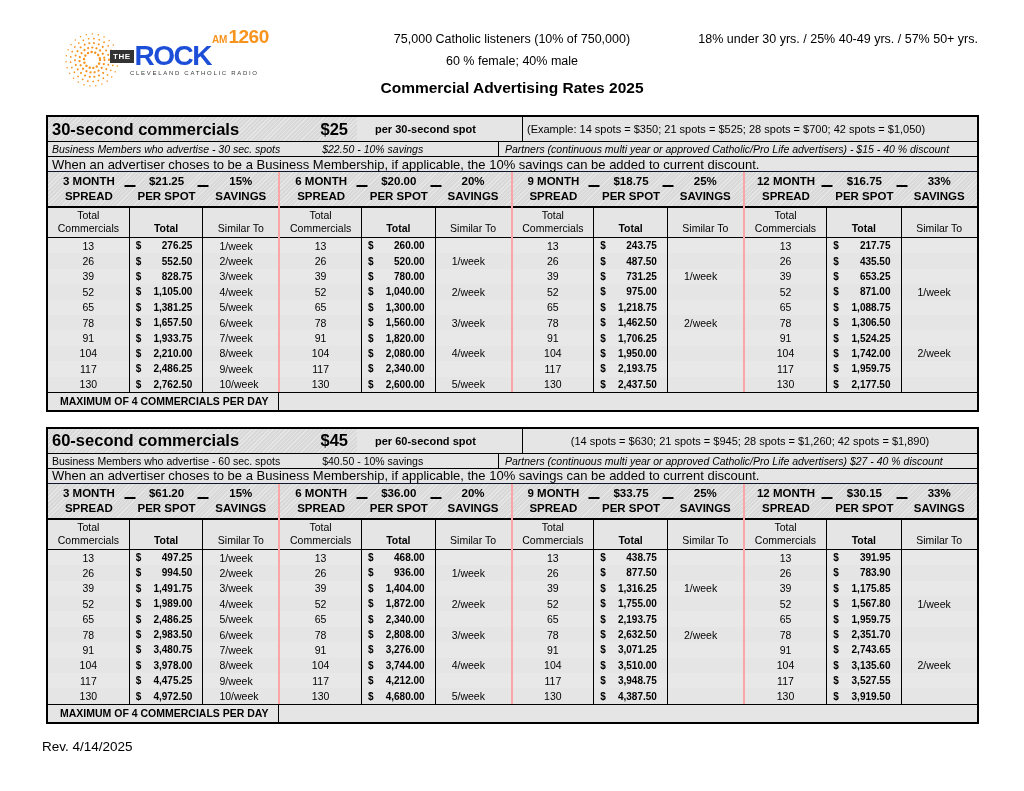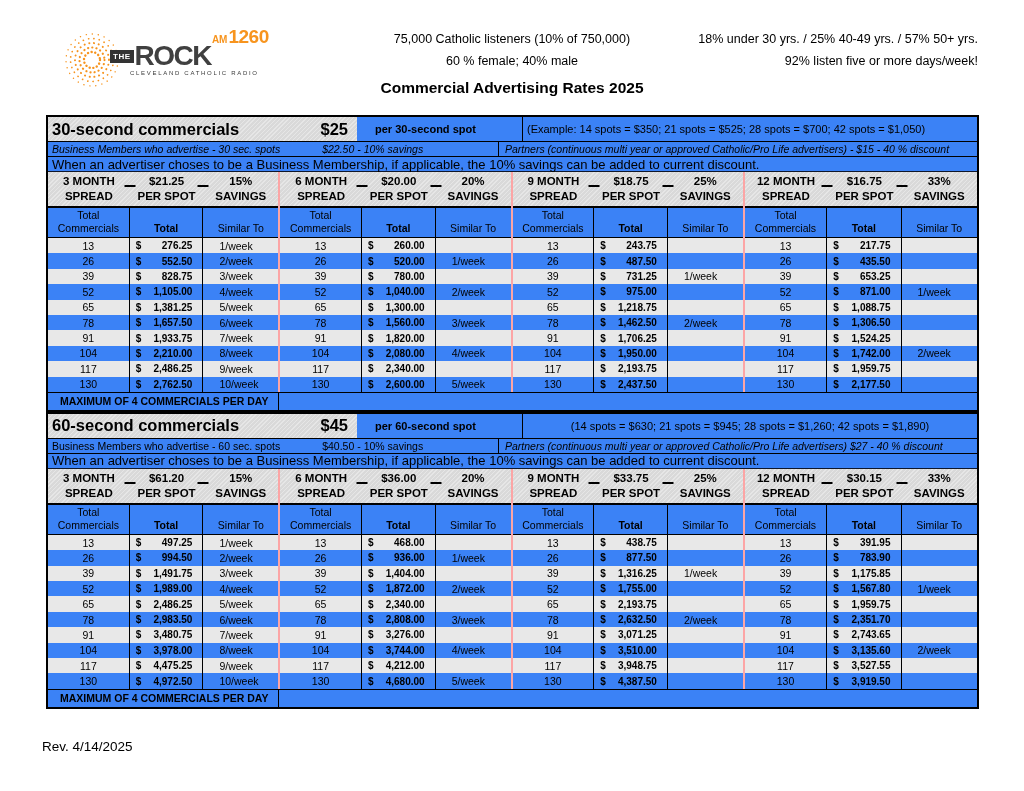--- a/index.html
+++ b/index.html
@@ -8,33 +8,33 @@
     position:relative; width:1024px; height:791px; background:#fff;
     font-family:"Liberation Sans", sans-serif; color:#000; overflow:hidden;
   }
 
   
   .logo { position:absolute; left:62px; top:28px; display:flex; align-items:flex-start; }
   .burst { width:64px; height:64px; margin-right:-16px; }
   .logo-text { position:relative; padding-top:16px; }
   .brand-row { display:flex; align-items:center; }
   .the-box { background:#333; color:#fff; font-size:8px; font-weight:bold; padding:2px 3px; letter-spacing:.5px; margin-right:1px; }
-  .rock { font-size:28px; font-weight:900; letter-spacing:-1.5px; color:#404040; line-height:24px; }
+  .rock { font-size:28px; font-weight:900; letter-spacing:-1.5px; color:#1d4ed8; line-height:24px; }
   .am1260 { position:absolute; top:-2px; right:-10px; color:#f7941e; font-weight:900; white-space:nowrap; }
   .am1260 .am { font-size:10px; margin-right:1px; }
   .am1260 .freq { font-size:19px; letter-spacing:-.5px; }
   .tagline { font-size:6px; letter-spacing:1.7px; color:#3a3a3a; margin-top:2px; padding-left:20px; white-space:nowrap; }
 
   .stats-center { position:absolute; left:317px; width:390px; top:28px; text-align:center; font-size:12.5px; line-height:22px; }
   .stats-right  { position:absolute; right:46px; top:28px; text-align:right; font-size:12.5px; line-height:22px; }
   .doc-title { position:absolute; top:79px; left:0; width:100%; text-align:center; font-size:15.5px; font-weight:bold; }
 
   
   .content { position:absolute; top:115px; left:46px; width:933px; }
-  .rate-table { border:2px solid #000; margin-bottom:0; background:#3b82f6; }
+  .rate-table { border:2px solid #000; margin-bottom:15px; background:#e5e5e5; }
   .gray { background-color:#d9d9d9;
           background-image:repeating-linear-gradient(135deg, rgba(255,255,255,.35) 0 1px, transparent 1px 3px); }
 
   .title-row { display:flex; height:25px; border-bottom:1px solid #000; }
   .title-cell { width:309px; display:flex; justify-content:space-between; align-items:center;
                 padding:0 9px 0 4px; font-weight:bold; font-size:16.5px; }
   .t-price { font-size:16.5px; }
   .t-unit { width:166px; font-weight:bold; font-size:11px; display:flex; align-items:center;
             padding-left:18px; border-right:1px solid #000; }
   .t-example { flex:1; font-size:11px; display:flex; align-items:center; padding-left:4px; white-space:nowrap; overflow:hidden; }
@@ -107,21 +107,20 @@
       <div class="tagline">CLEVELAND CATHOLIC RADIO</div>
     </div>
   </div>
 
   <div class="stats-center">
     <div>75,000 Catholic listeners (10% of 750,000)</div>
     <div>60 % female; 40% male</div>
   </div>
   <div class="stats-right">
     <div>18% under 30 yrs. / 25% 40-49 yrs. / 57% 50+ yrs.</div>
-    <div>92% listen five or more days/week!</div>
   </div>
 
   <div class="doc-title">Commercial Advertising Rates 2025</div>
 
   <div class="content">
 
     <section class="rate-table">
       <div class="title-row">
         <div class="title-cell gray">
           <span>30-second commercials</span>

